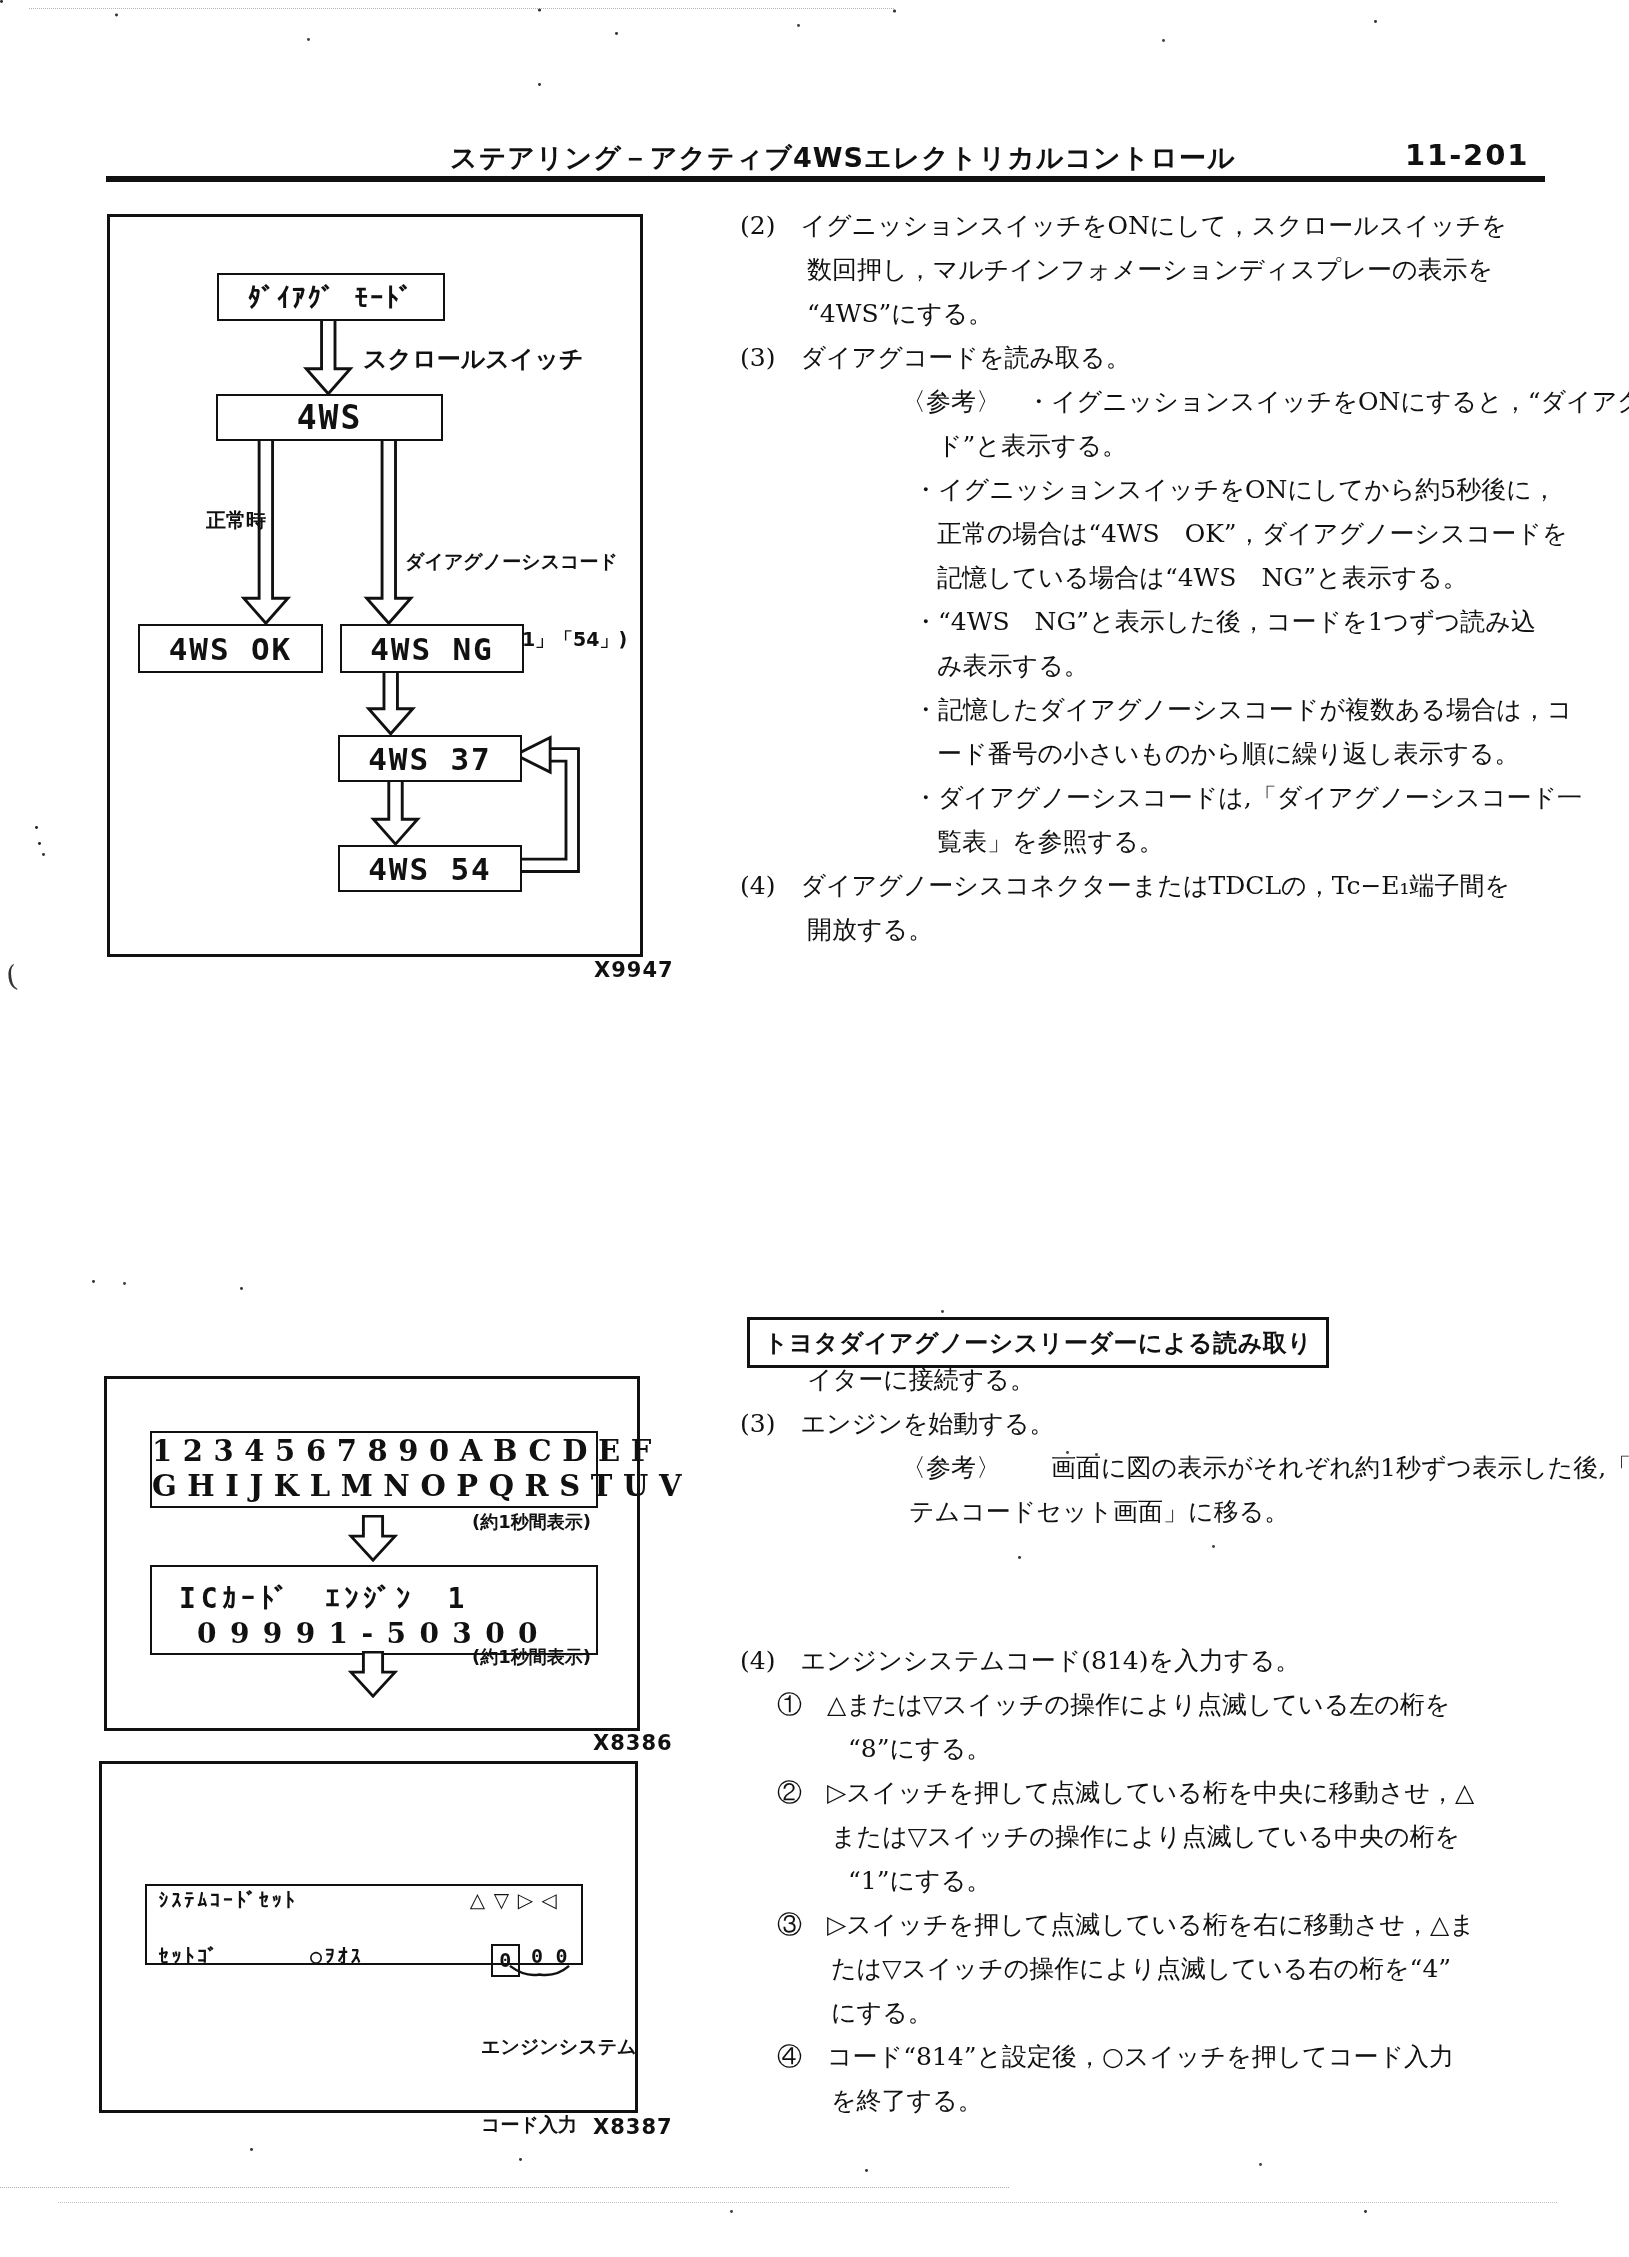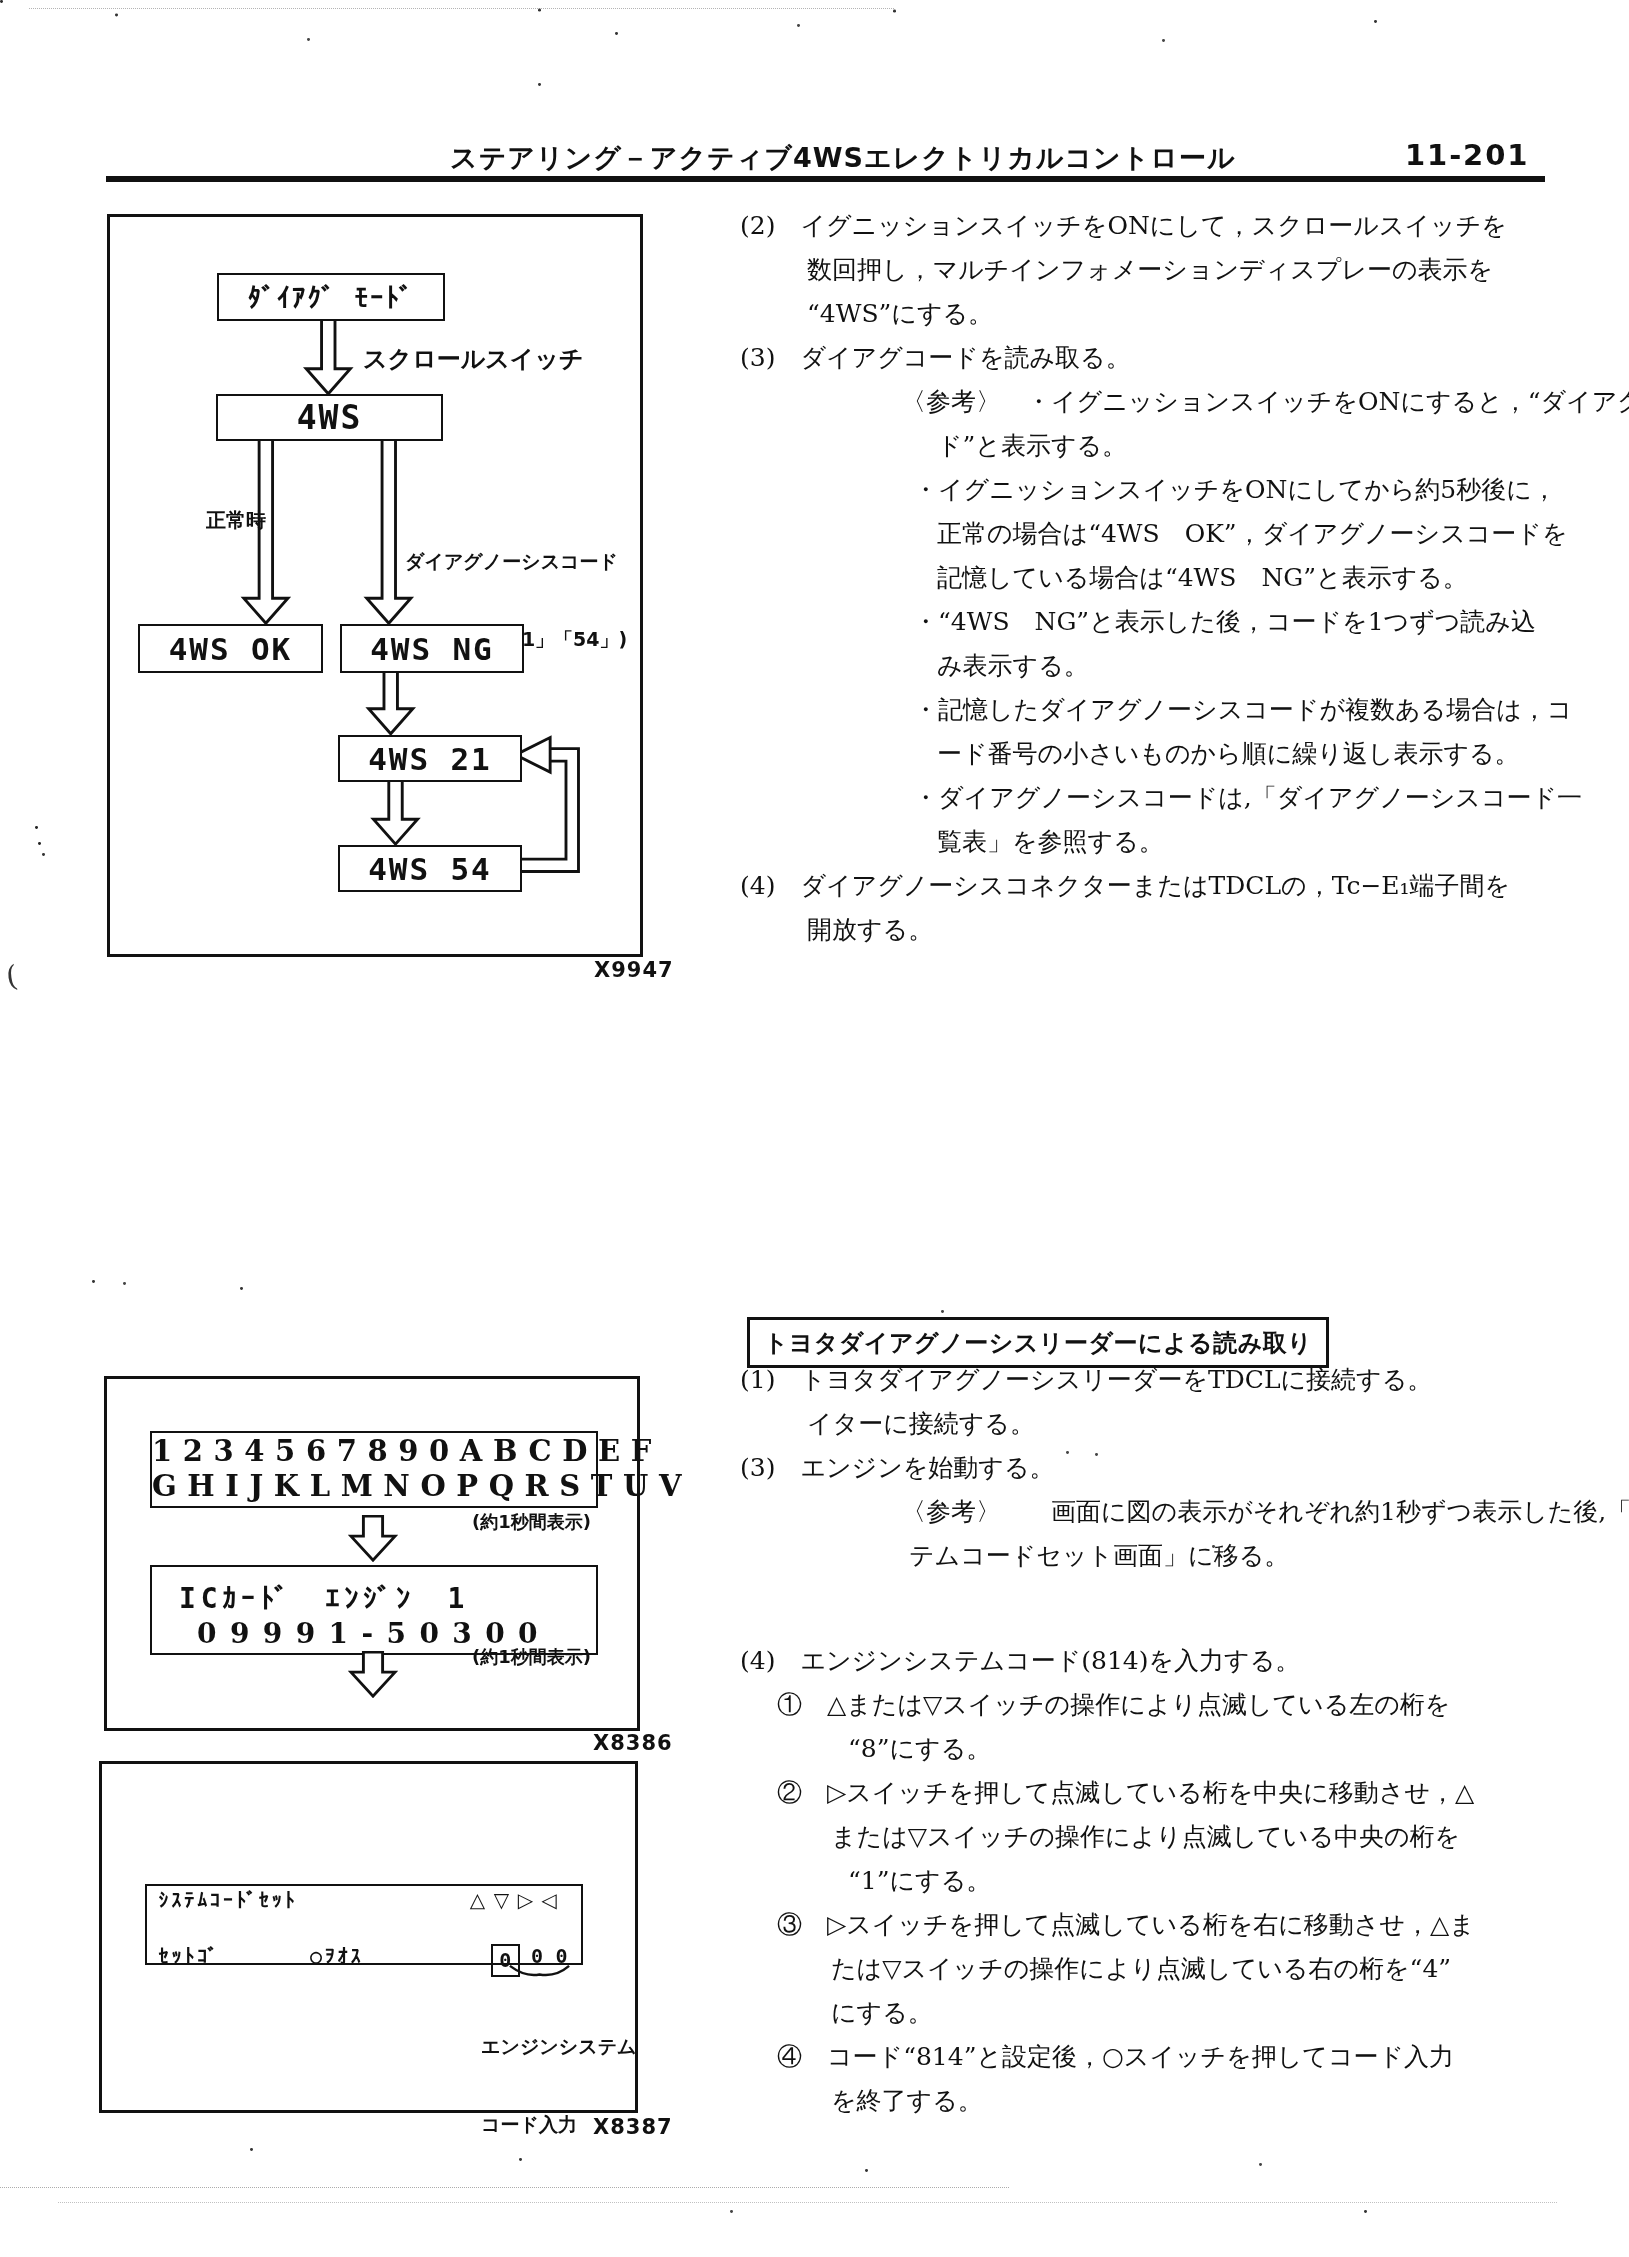--- a/index.html
+++ b/index.html
@@ -109,29 +109,29 @@
     <div class="abs lcd" style="left:106px;top:177px;width:223px;height:43px;font-size:33px;letter-spacing:1.9px;">4WS</div>
 
     <div class="abs small-lbl" style="left:96px;top:290px;font-size:20px;">正常時</div>
     <div class="abs small-lbl" style="left:295px;top:279px;font-size:19px;">
       <div>ダイアグノーシスコード</div>
       <div>記憶時(例「21」「54」)</div>
     </div>
 
     <div class="abs lcd" style="left:28px;top:407px;width:181px;height:45px;font-size:31px;letter-spacing:1.9px;">4WS OK</div>
     <div class="abs lcd" style="left:230px;top:407px;width:180px;height:45px;font-size:31px;letter-spacing:1.9px;">4WS NG</div>
-    <div class="abs lcd" style="left:228px;top:518px;width:180px;height:43px;font-size:31px;letter-spacing:1.9px;">4WS 21</div>
+    <div class="abs lcd" style="left:228px;top:518px;width:180px;height:43px;font-size:31px;letter-spacing:1.9px;">4WS 37</div>
     <div class="abs lcd" style="left:228px;top:628px;width:180px;height:43px;font-size:31px;letter-spacing:1.9px;">4WS 54</div>
   </div>
   <div class="abs fig-id" style="left:594px;top:958px;">X9947</div>
 
   <div class="abs textcol colA" style="left:740px;top:204px;"><div class="tl n">(2)　イグニッションスイッチをONにして，スクロールスイッチを</div><div class="tl c1">数回押し，マルチインフォメーションディスプレーの表示を</div><div class="tl c1">“4WS”にする。</div><div class="tl n">(3)　ダイアグコードを読み取る。</div><div class="tl s">〈参考〉　・イグニッションスイッチをONにすると，“ダイアグモー</div><div class="tl c3">ド”と表示する。</div><div class="tl b">・イグニッションスイッチをONにしてから約5秒後に，</div><div class="tl c3">正常の場合は“4WS　OK”，ダイアグノーシスコードを</div><div class="tl c3">記憶している場合は“4WS　NG”と表示する。</div><div class="tl b">・“4WS　NG”と表示した後，コードを1つずつ読み込</div><div class="tl c3">み表示する。</div><div class="tl b">・記憶したダイアグノーシスコードが複数ある場合は，コ</div><div class="tl c3">ード番号の小さいものから順に繰り返し表示する。</div><div class="tl b">・ダイアグノーシスコードは,「ダイアグノーシスコード一</div><div class="tl c3">覧表」を参照する。</div><div class="tl n">(4)　ダイアグノーシスコネクターまたはTDCLの，Tc−E₁端子間を</div><div class="tl c1">開放する。</div></div>
 
   <div class="abs reader-head" style="left:747px;top:1317px;width:576px;height:45px;">トヨタダイアグノーシスリーダーによる読み取り</div>
-  <div class="abs textcol colB1" style="left:740px;top:1358px;"><div class="tl n">(1)　トヨタダイアグノーシスリーダーをTDCLに接続する。</div><div class="tl c1">イターに接続する。</div><div class="tl n">(3)　エンジンを始動する。</div><div class="tl s">〈参考〉　　画面に図の表示がそれぞれ約1秒ずつ表示した後,「シス</div><div class="tl c2">テムコードセット画面」に移る。</div></div>
+  <div class="abs textcol colB1" style="left:740px;top:1358px;"><div class="tl c1">イターに接続する。</div><div class="tl n">(3)　エンジンを始動する。</div><div class="tl s">〈参考〉　　画面に図の表示がそれぞれ約1秒ずつ表示した後,「シス</div><div class="tl c2">テムコードセット画面」に移る。</div></div>
   <div class="abs textcol colB2" style="left:740px;top:1639px;"><div class="tl n">(4)　エンジンシステムコード(814)を入力する。</div><div class="tl m">①　△または▽スイッチの操作により点滅している左の桁を</div><div class="tl c4">“8”にする。</div><div class="tl m">②　▷スイッチを押して点滅している桁を中央に移動させ，△</div><div class="tl c5">または▽スイッチの操作により点滅している中央の桁を</div><div class="tl c4">“1”にする。</div><div class="tl m">③　▷スイッチを押して点滅している桁を右に移動させ，△ま</div><div class="tl c5">たは▽スイッチの操作により点滅している右の桁を“4”</div><div class="tl c5">にする。</div><div class="tl m">④　コード“814”と設定後，○スイッチを押してコード入力</div><div class="tl c5">を終了する。</div></div>
 
   <div class="abs frame" style="left:104px;top:1376px;width:530px;height:349px;">
     <div class="abs screen" style="left:43px;top:52px;width:444px;height:72px;padding-top:1px;">
       <div class="scr-row fig2-r">1234567890ABCDEF</div>
       <div class="scr-row fig2-r">GHIJKLMNOPQRSTUV</div>
     </div>
     <div class="abs small-lbl" style="right:46px;top:130px;">(約1秒間表示)</div>
 
     <svg class="abs" style="left:241px;top:136px;" width="50" height="48" viewBox="0 0 52 50">

